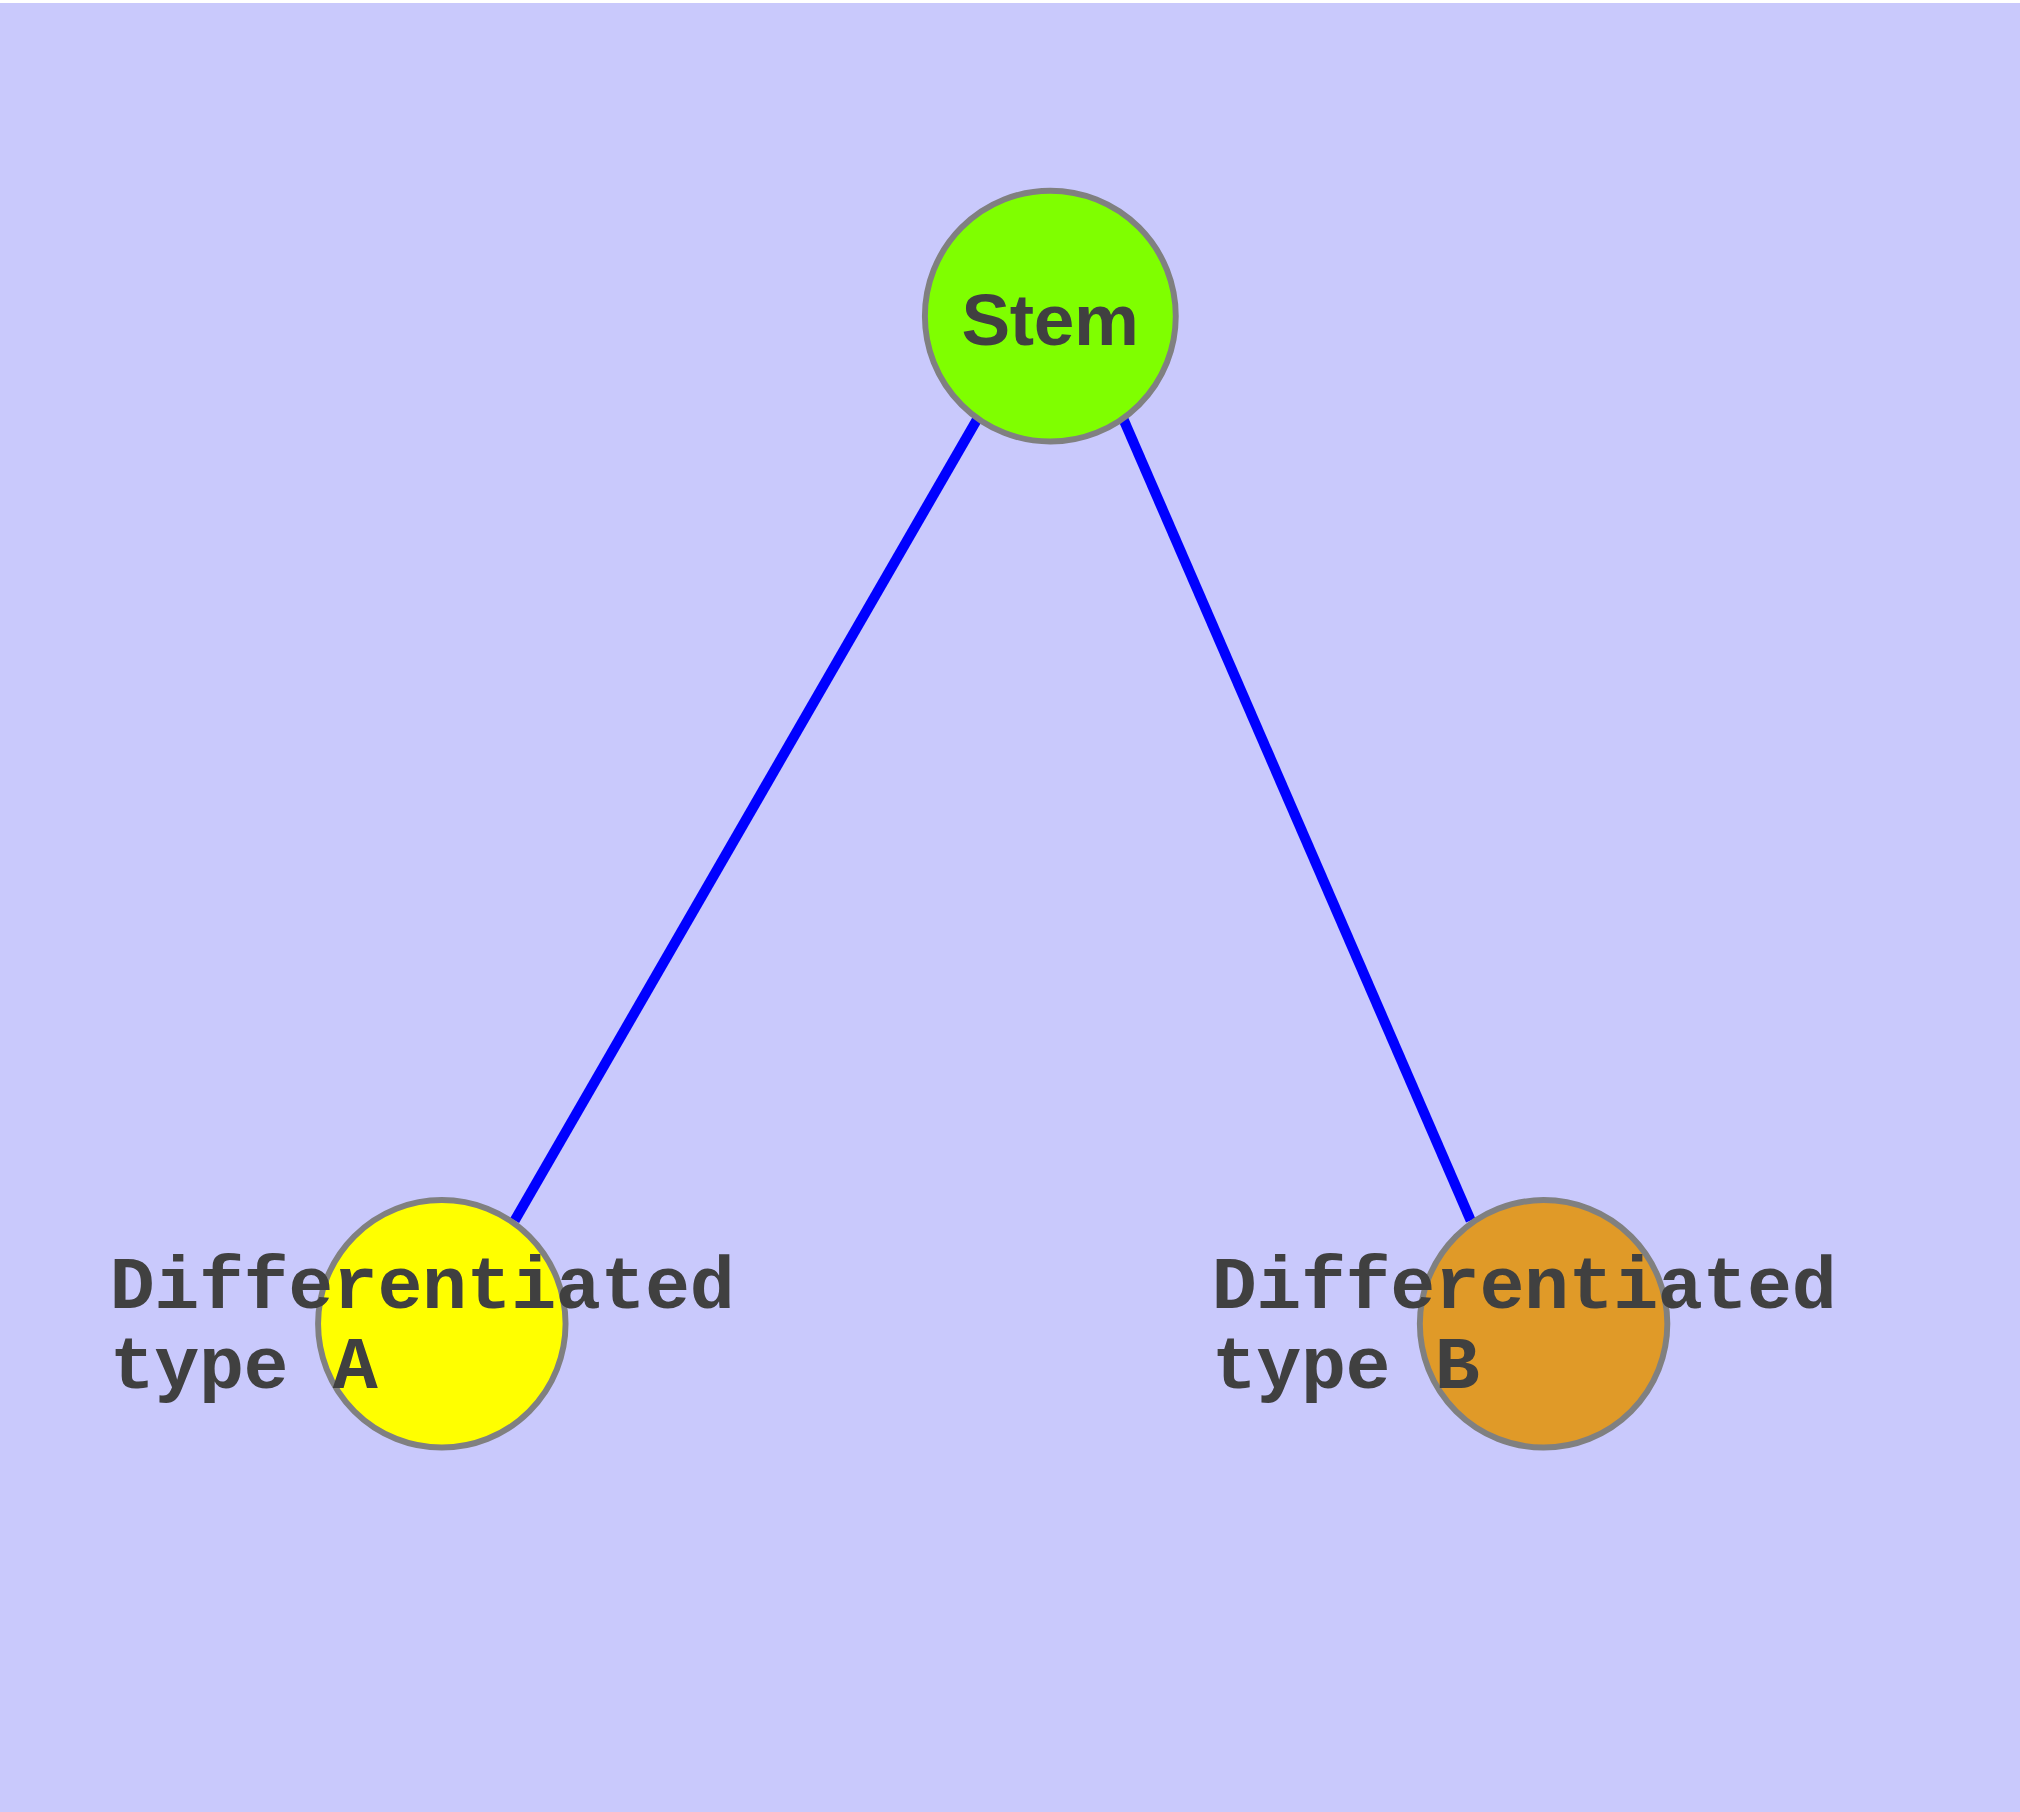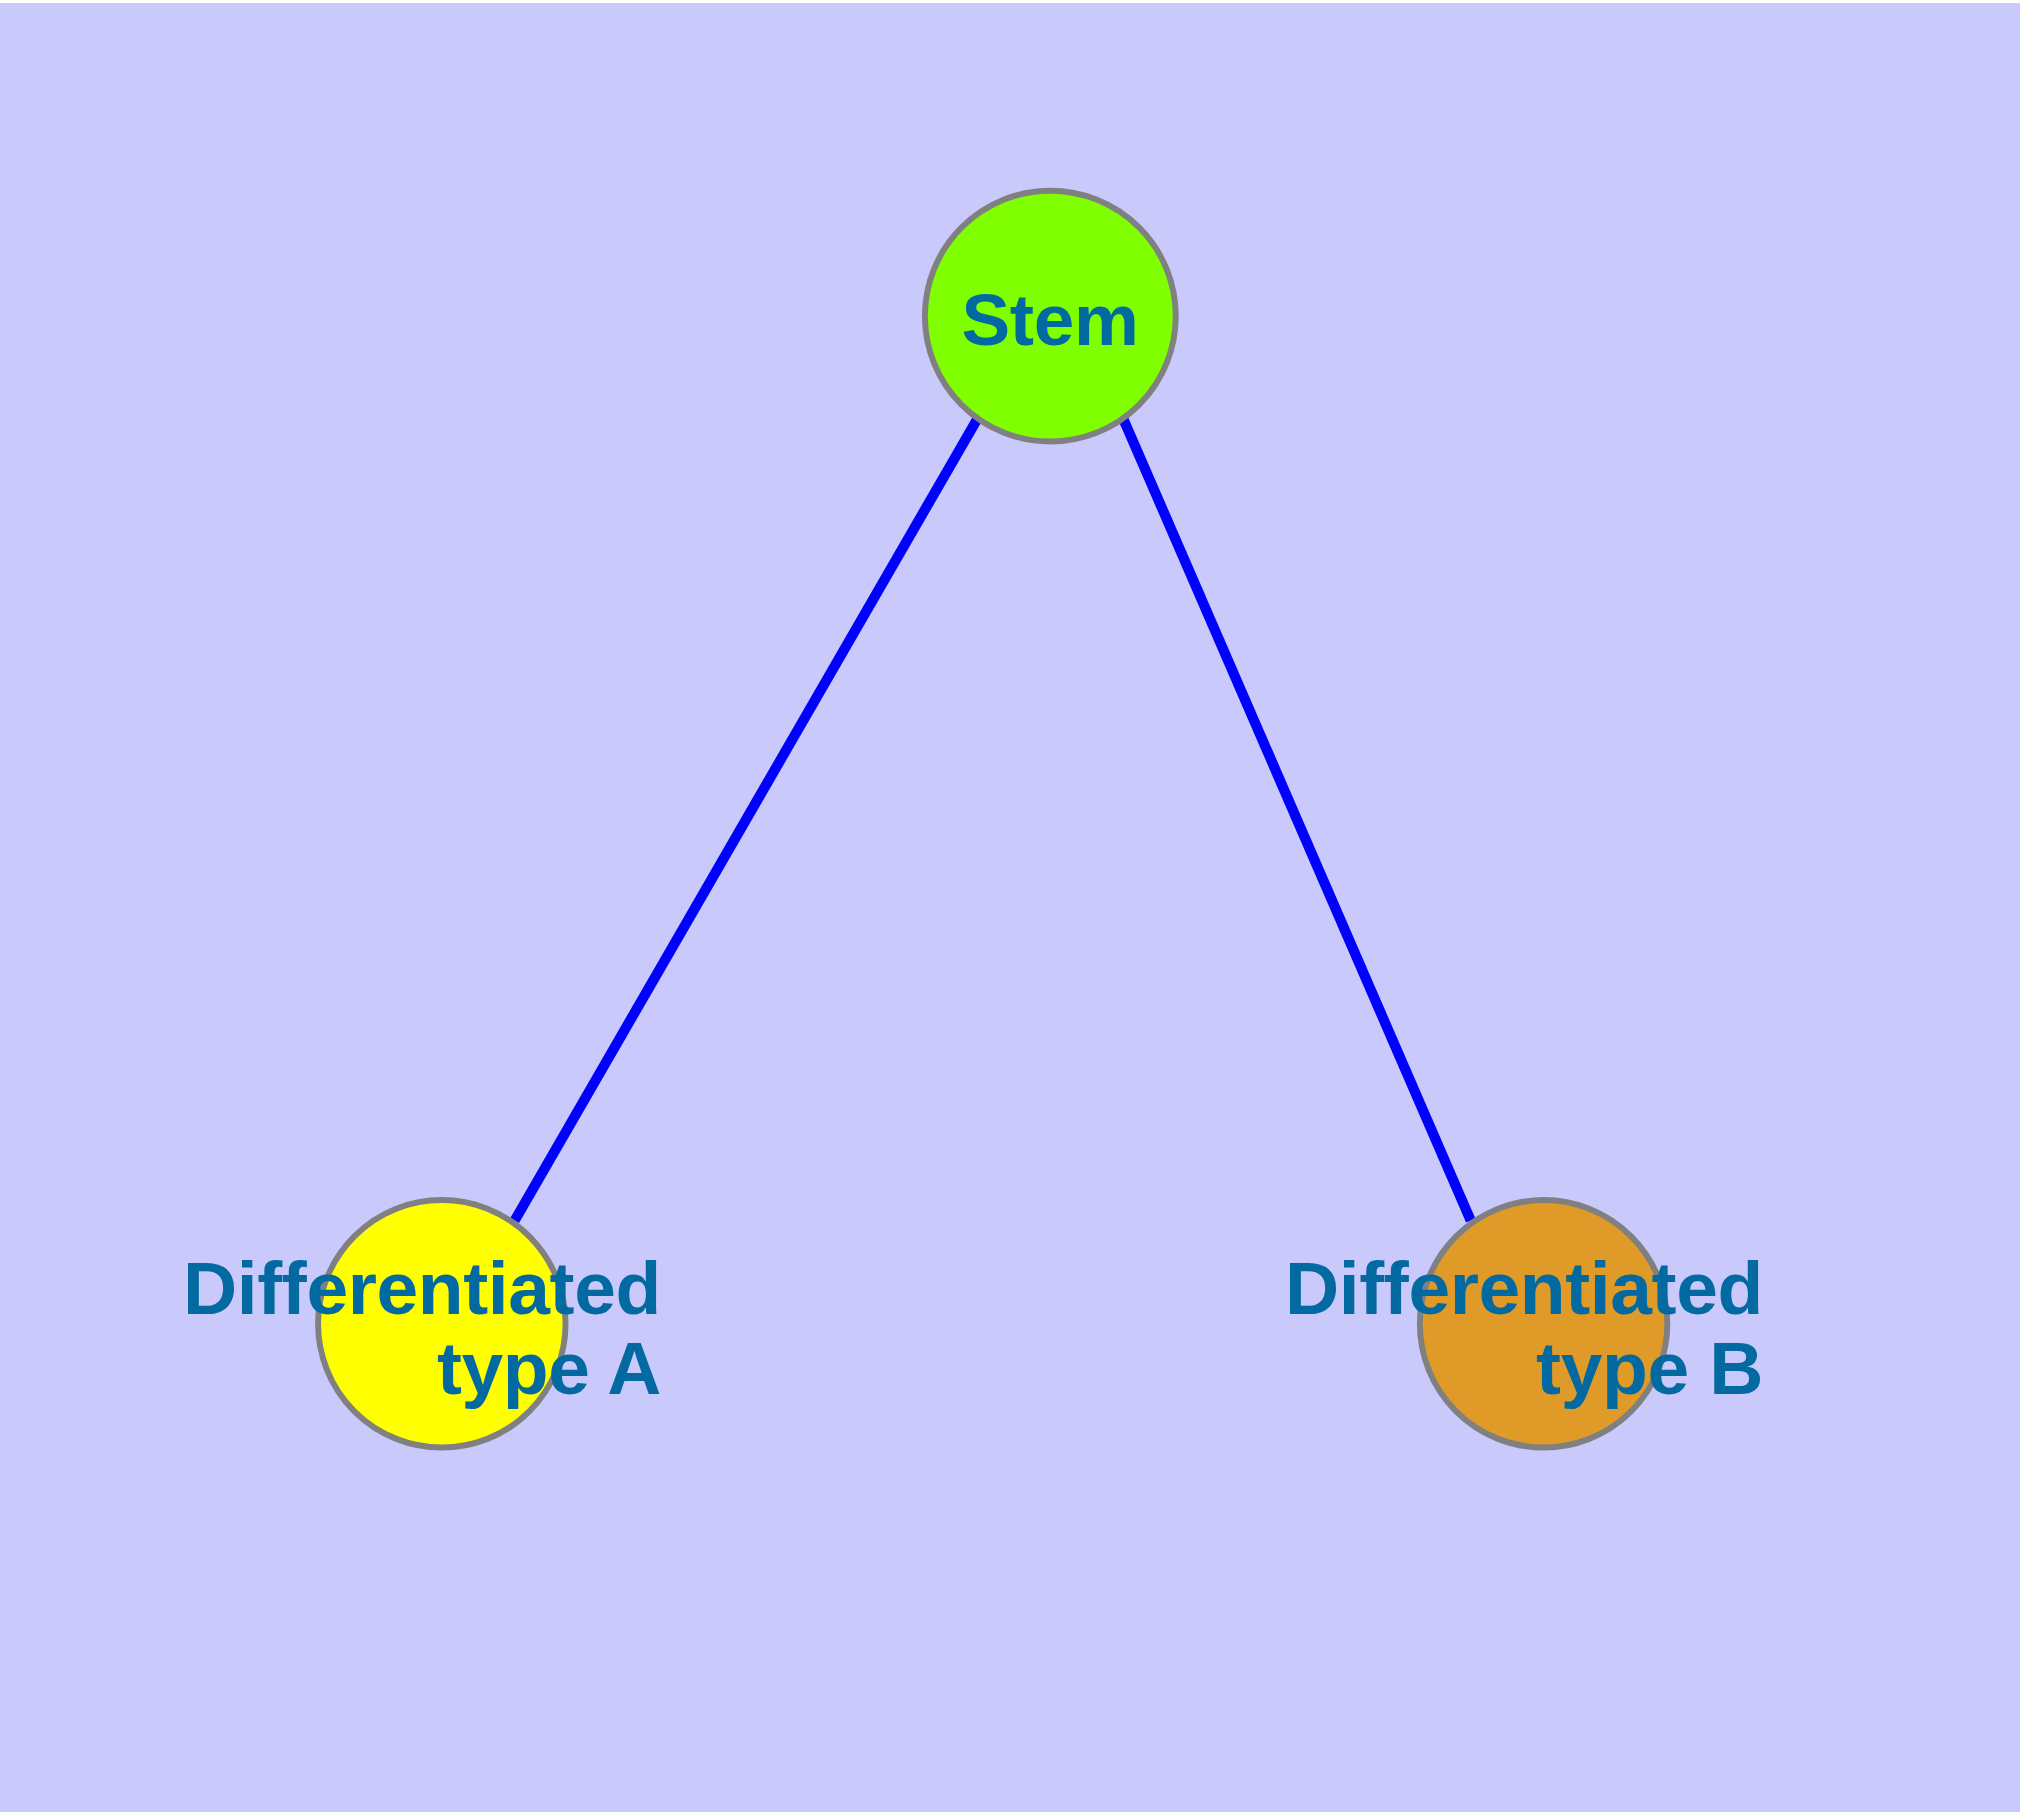--- a/index.html
+++ b/index.html
@@ -29,34 +29,35 @@
     position: absolute;
     left: 0;
     top: 0;
     width: 2021px;
     height: 1812px;
     z-index: 1;
   }
   .node-label {
     position: absolute;
     z-index: 10;
-    color: #0369a1;
+    color: #404040;
     font-weight: bold;
-    text-align: right;
+    text-align: left;
     white-space: pre;
     line-height: 1.06;
     letter-spacing: -0.4px;
     transform: translate(-50%, -50%);
     pointer-events: none;
   }
   .label-stem {
     font-size: 73px;
   }
   .label-diff {
     font-size: 75px;
+    font-family: Liberation Mono, monospace;
   }
 </style>
 </head>
 <body>
 
 <div id="canvas" style="background: rgb(201, 201, 252); width: 2021px; height: 1812px;">
 
   <svg id="graph-svg" viewBox="0 0 2384 2138">
 
     <g>

